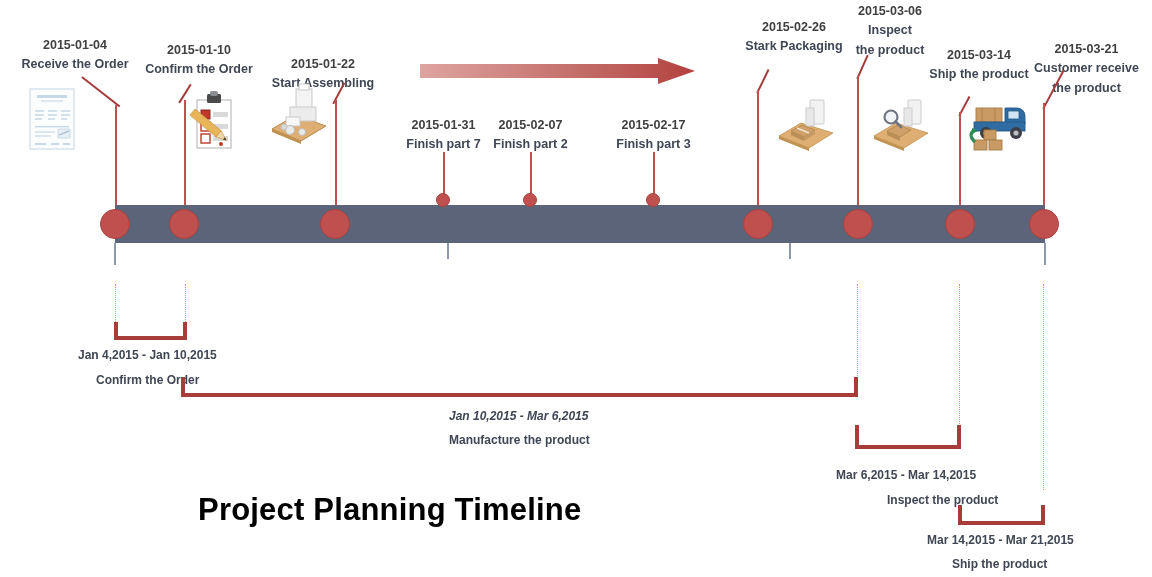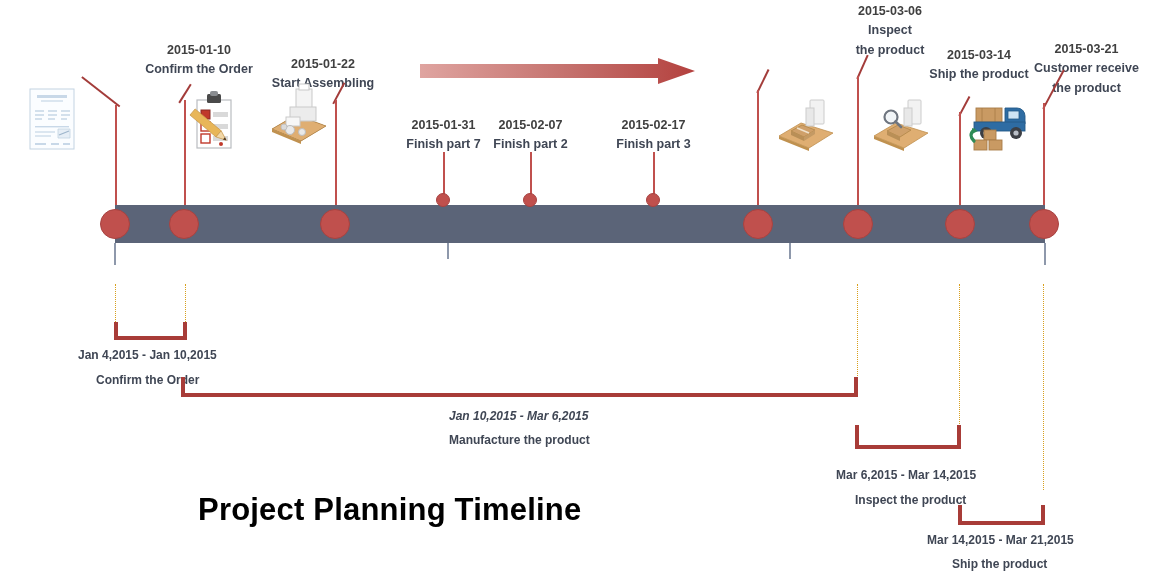--- a/index.html
+++ b/index.html
@@ -106,20 +106,24 @@
   }
 
   
   .clipart { position: absolute; }
 </style>
 </head>
 <body>
 
 <div id="canvas">
 
+  <div class="ms-label" style="left:10px; top:36px; width:130px;">
+    <div class="date">2015-01-04</div>
+    <div class="name">Receive the Order</div>
+  </div>
 
   <div class="ms-label" style="left:135px; top:41px; width:128px;">
     <div class="date">2015-01-10</div>
     <div class="name">Confirm the Order</div>
   </div>
 
   <div class="ms-label" style="left:262px; top:41px; width:122px;margin-top:14px;">
     <div class="date">2015-01-22</div>
     <div class="name">Start Assembling</div>
   </div>
@@ -132,20 +136,24 @@
   <div class="ms-label" style="left:473px; top:116px; width:115px;">
     <div class="date">2015-02-07</div>
     <div class="name">Finish part 2</div>
   </div>
 
   <div class="ms-label" style="left:596px; top:116px; width:115px;">
     <div class="date">2015-02-17</div>
     <div class="name">Finish part 3</div>
   </div>
 
+  <div class="ms-label" style="left:733px; top:18px; width:122px;">
+    <div class="date">2015-02-26</div>
+    <div class="name">Stark Packaging</div>
+  </div>
 
   <div class="ms-label" style="left:838px; top:2px; width:104px;">
     <div class="date">2015-03-06</div>
     <div class="name">Inspect</div>
     <div class="name">the product</div>
   </div>
 
   <div class="ms-label" style="left:923px; top:46px; width:112px;">
     <div class="date">2015-03-14</div>
     <div class="name">Ship the product</div>
@@ -348,21 +356,21 @@
   <div class="phase-text" style="left:449px; top:409px;font-style:italic;">Jan 10,2015 - Mar 6,2015</div>
   <div class="phase-text" style="left:449px; top:433px;">Manufacture the product</div>
 
   <div class="dotted-guide" style="left:959px; top:284px; height:146px;"></div>
   <div class="bracket">
     <div class="br-arm" style="left:855px; top:425px; height:24px;"></div>
     <div class="br-arm" style="left:957px; top:425px; height:24px;"></div>
     <div class="br-bottom" style="left:855px; top:445px; width:106px;"></div>
   </div>
   <div class="phase-text" style="left:836px; top:468px;">Mar 6,2015 - Mar 14,2015</div>
-  <div class="phase-text" style="left:855px; top:493px;text-align:right;">Inspect the product</div>
+  <div class="phase-text" style="left:887px; top:493px;text-align:right;">Inspect the product</div>
 
   <div class="dotted-guide" style="left:1043px; top:284px; height:206px;"></div>
   <div class="bracket">
     <div class="br-arm" style="left:958px;  top:505px; height:20px;"></div>
     <div class="br-arm" style="left:1041px; top:505px; height:20px;"></div>
     <div class="br-bottom" style="left:958px;  top:521px; width:87px;"></div>
   </div>
   <div class="phase-text" style="left:927px; top:533px;">Mar 14,2015 - Mar 21,2015</div>
   <div class="phase-text" style="left:952px; top:557px;">Ship the product</div>
 

